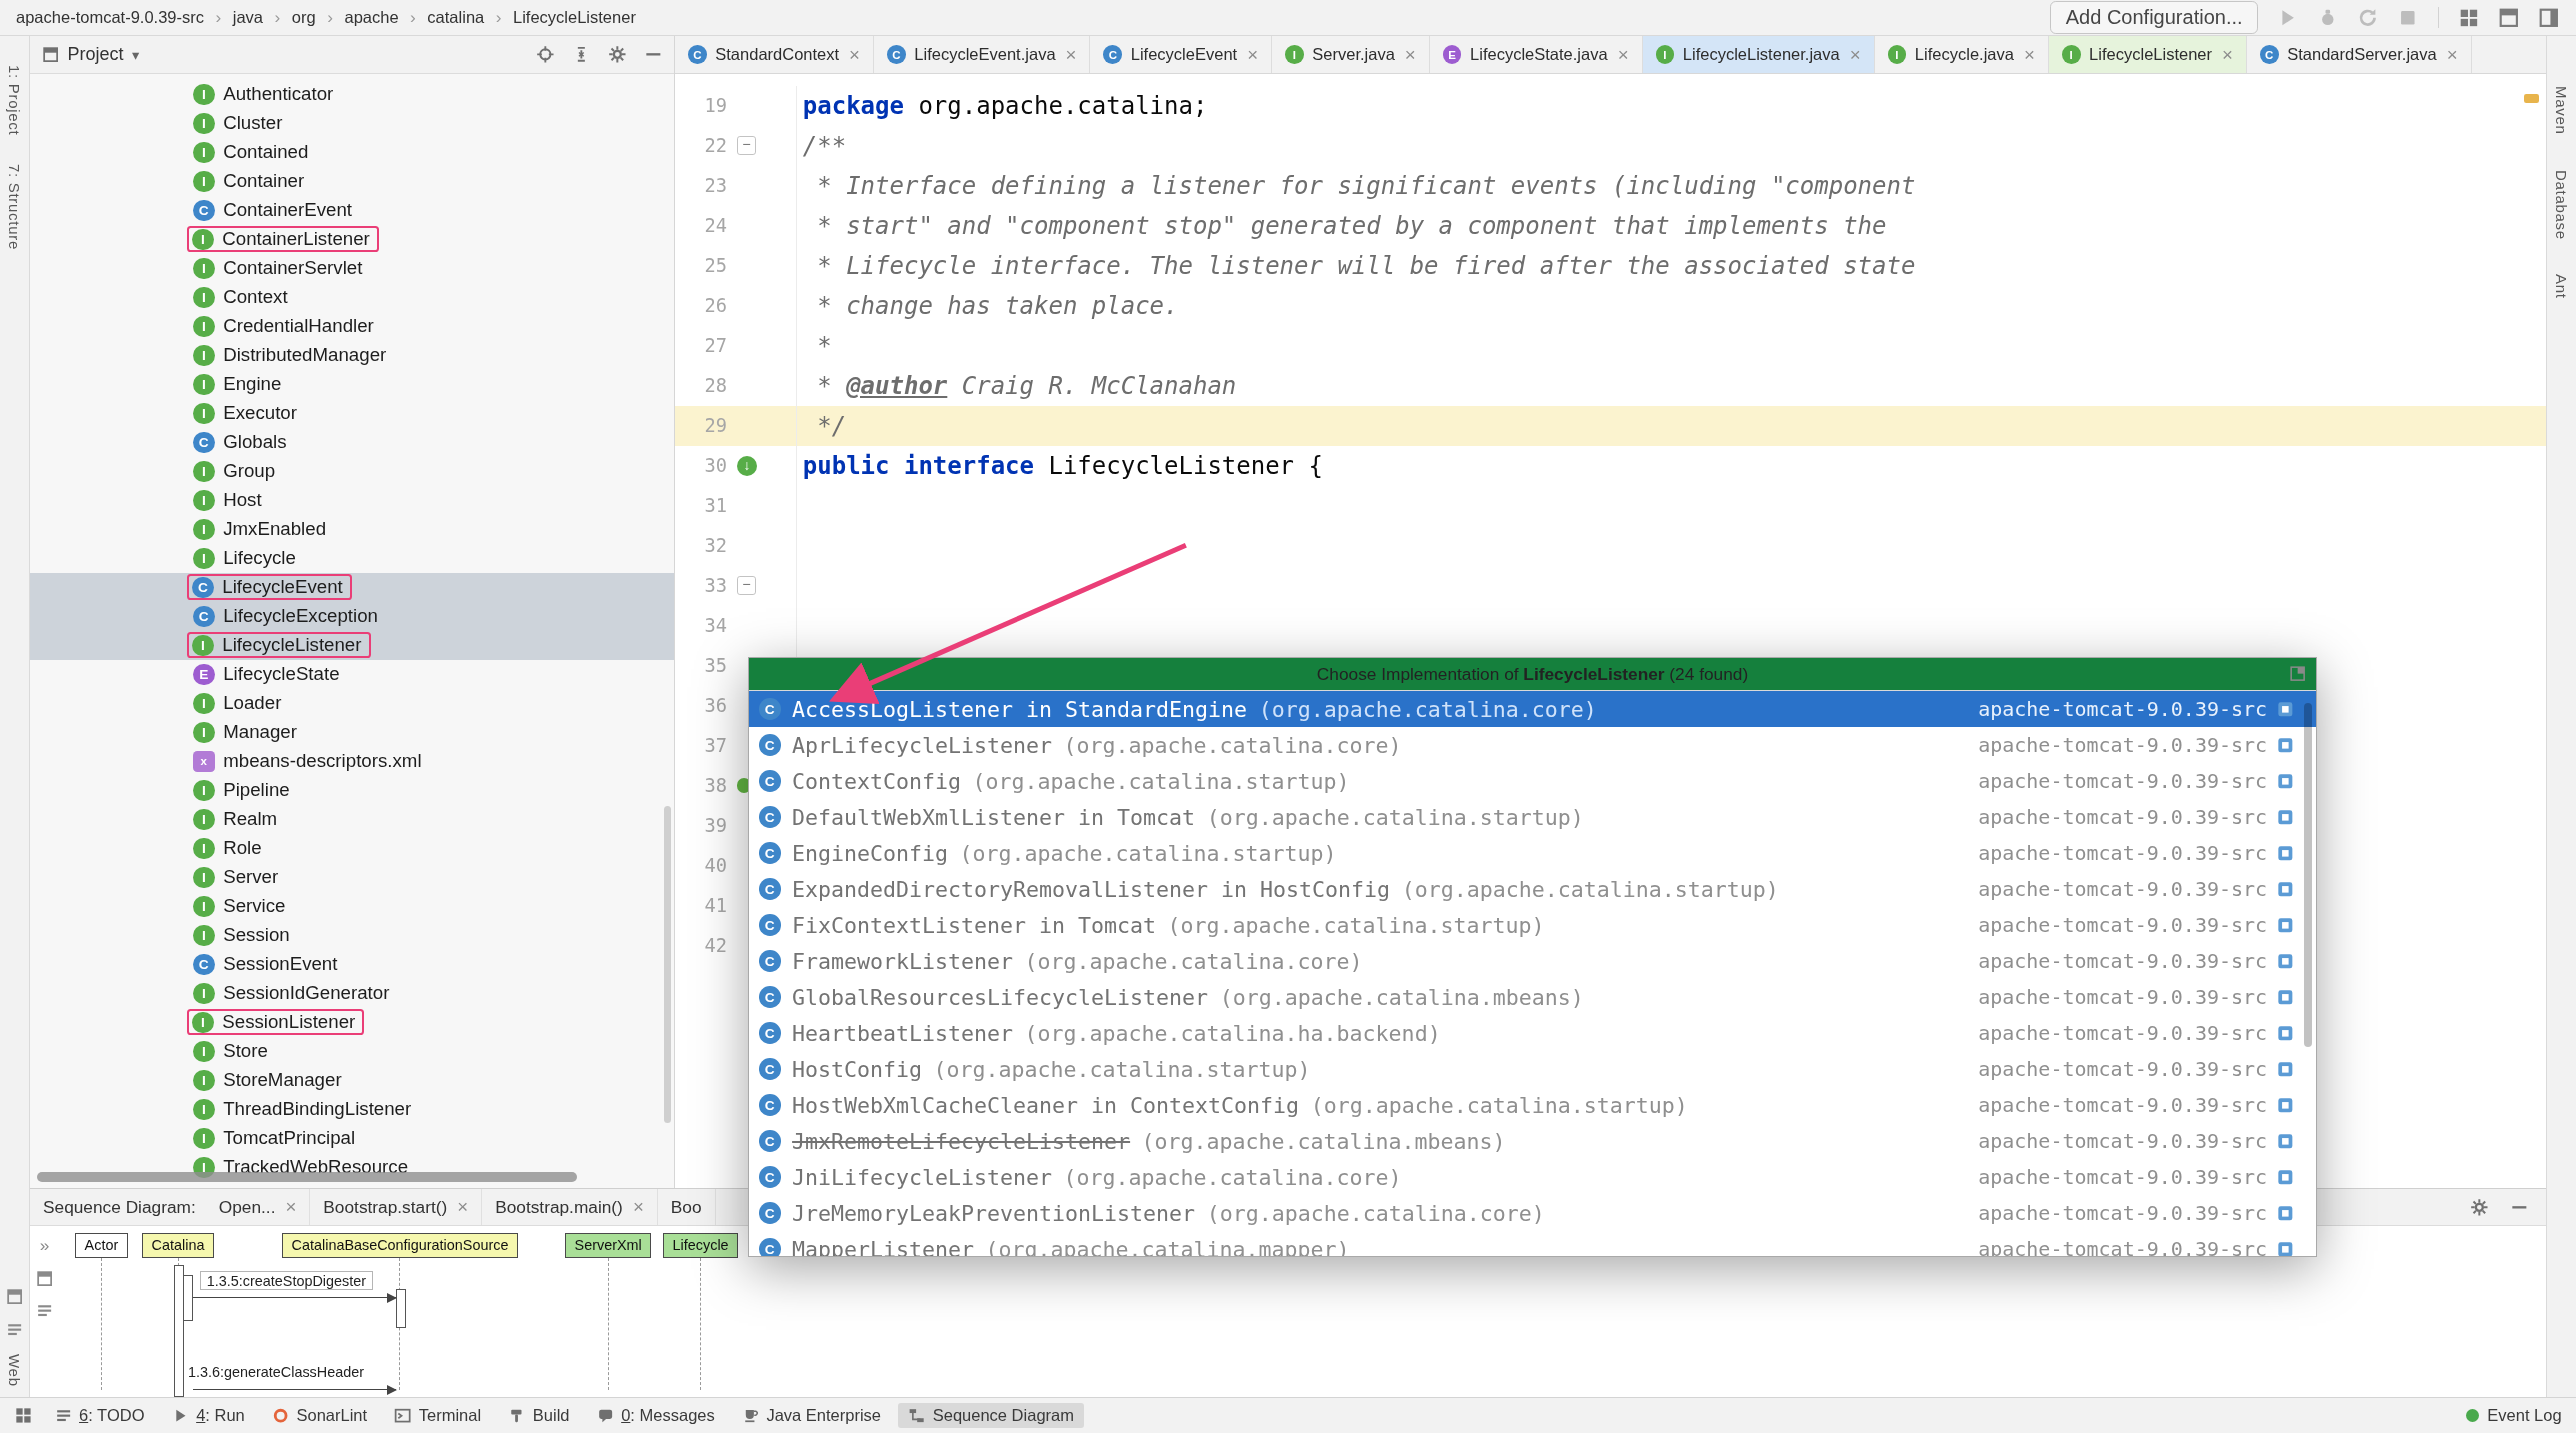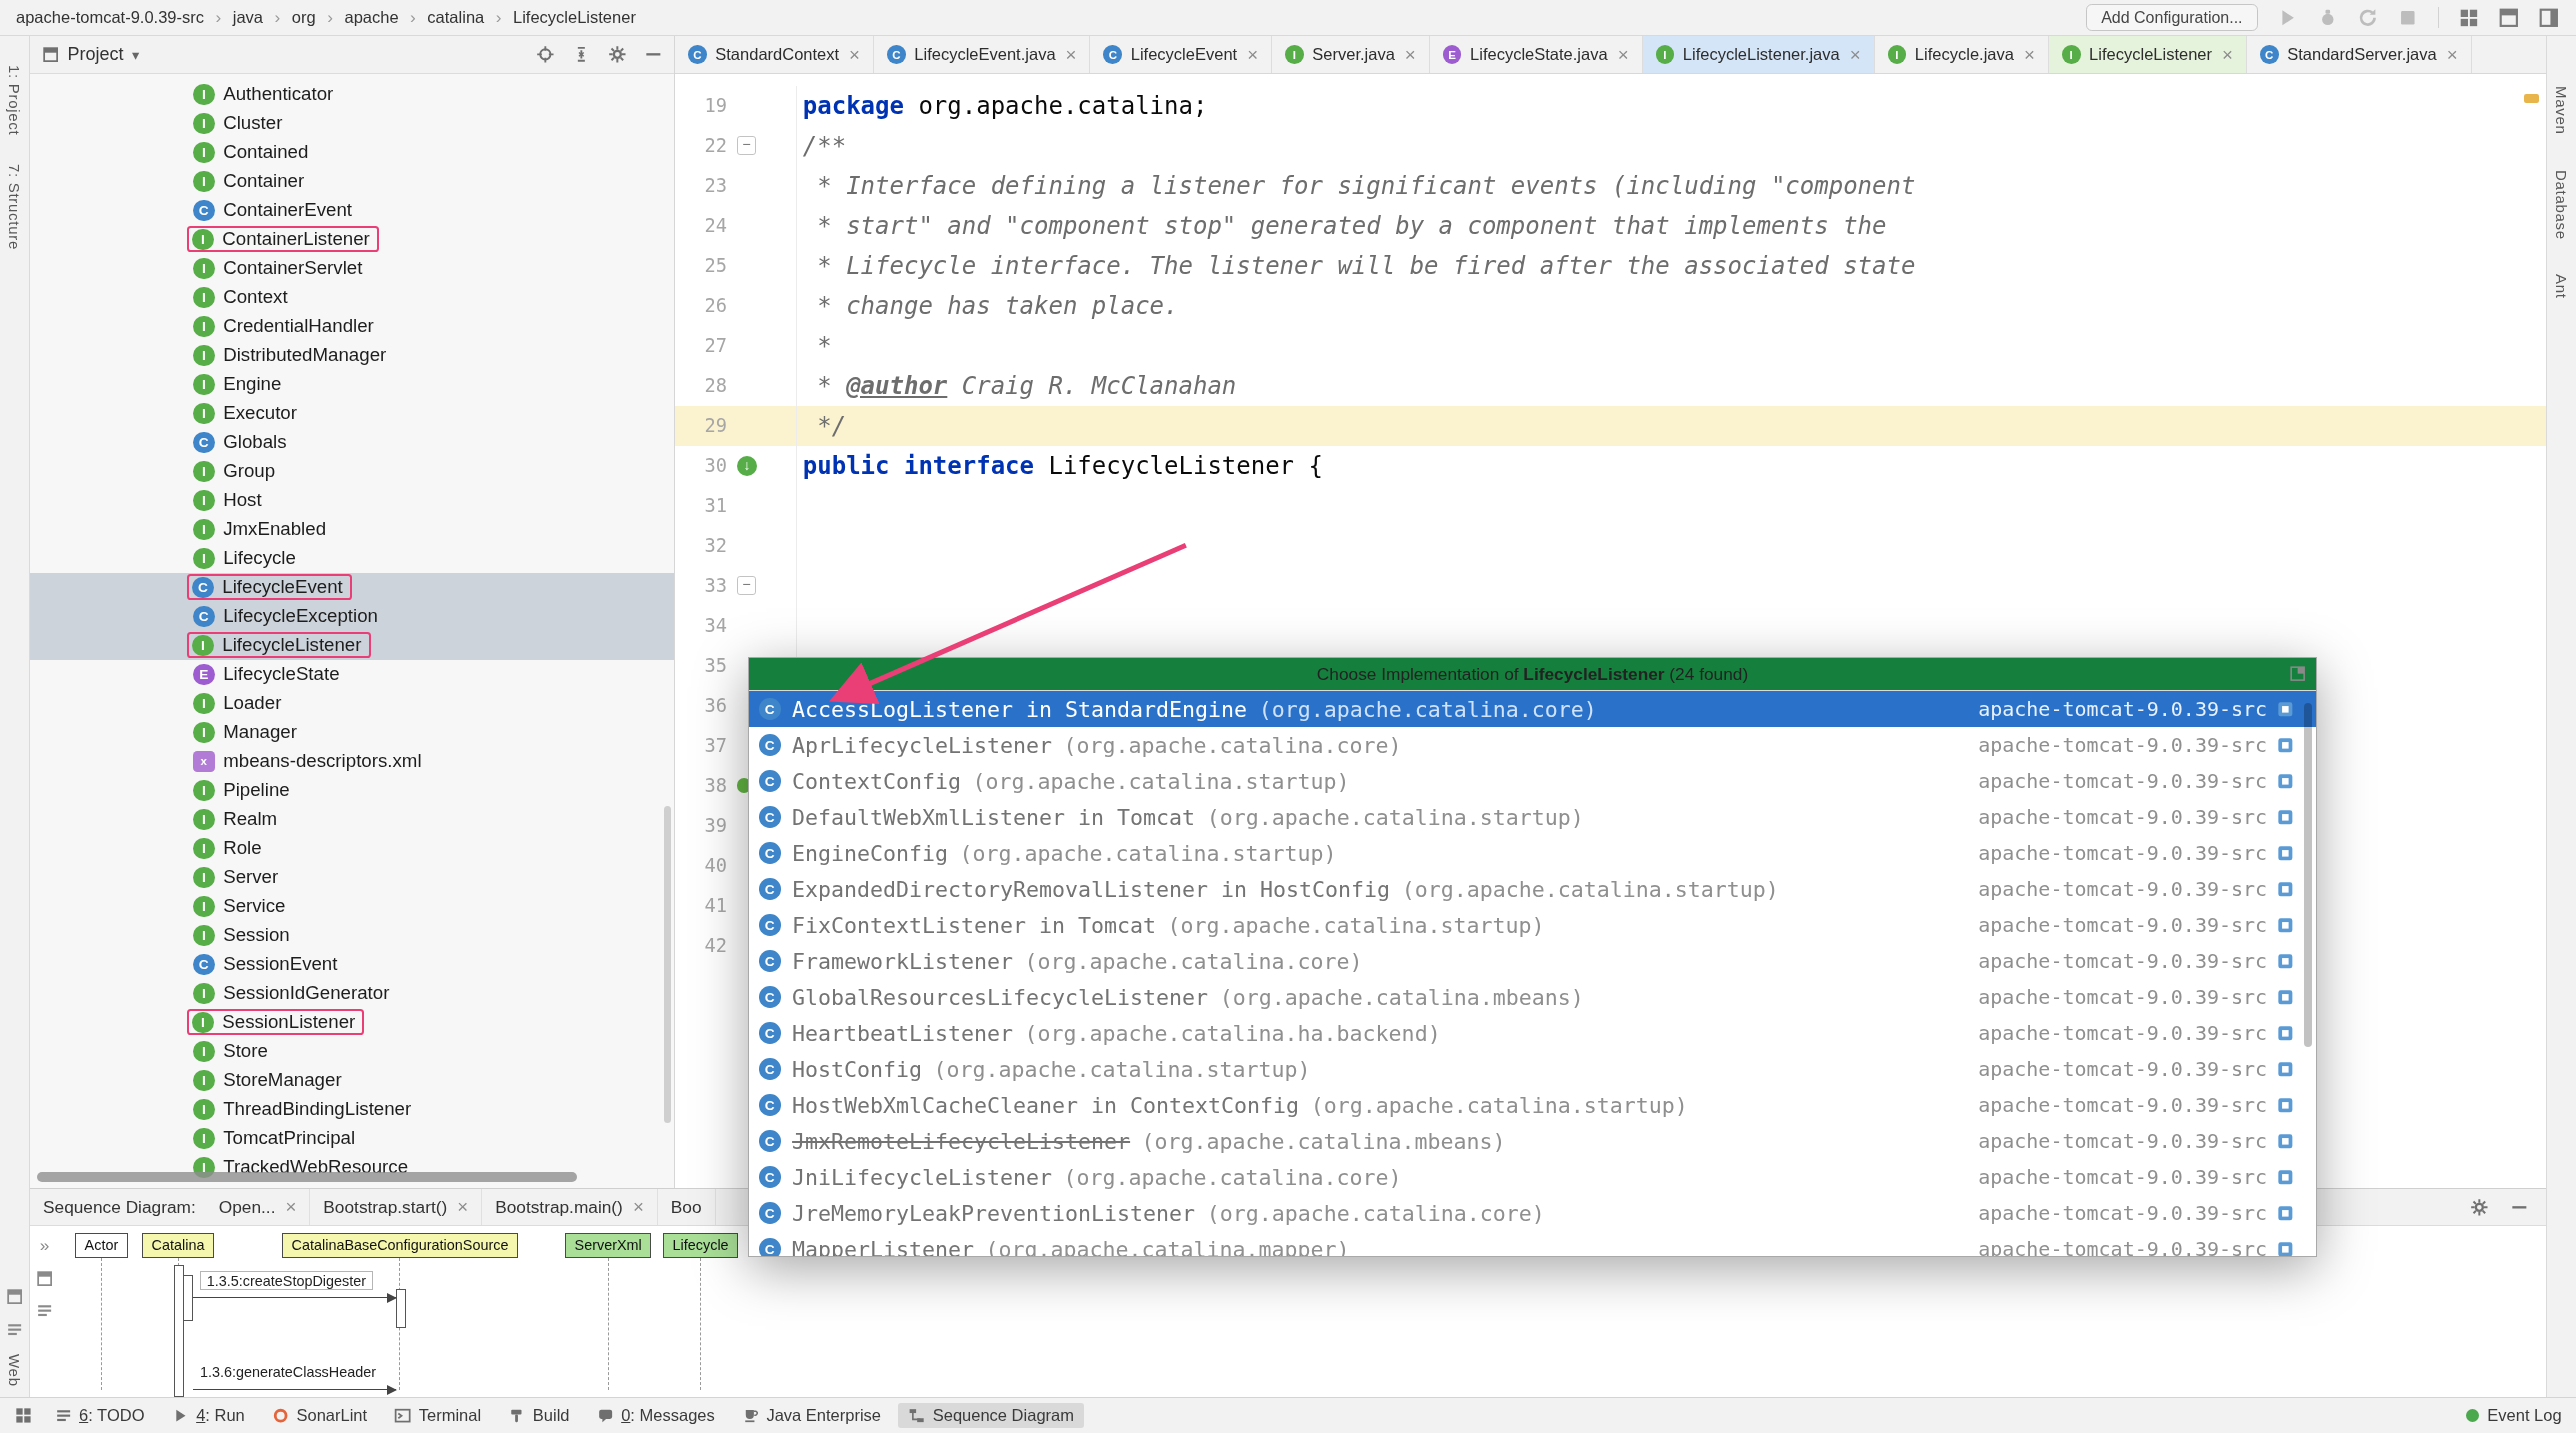--- a/index.html
+++ b/index.html
@@ -9,21 +9,21 @@
 
   .icon{display:inline-flex;align-items:center;justify-content:center;}
   .icon svg{width:1em;height:1em;display:block;}
 
   
   #topbar{position:absolute;left:0;top:0;width:2576px;height:36px;background:#f2f2f2;
           border-bottom:1.4px solid #d9d9d9;display:flex;align-items:center;padding:0 16px;z-index:5;}
   #breadcrumbs{display:flex;align-items:center;gap:11.5px;font-size:16.5px;color:#333;flex:1;white-space:nowrap;}
   .bc-sep{color:#9a9a9a;font-size:17.3px;}
   #topbar-right{display:flex;align-items:center;gap:18.7px;}
-  #add-config{font-size:16px;color:#454545;background:#f6f6f6;border:1.4px solid #c6c6c6;border-radius:5.8px;
+  #add-config{font-size:20px;color:#454545;background:#f6f6f6;border:1.4px solid #c6c6c6;border-radius:5.8px;
               padding:3.6px 14.4px;font-family:"Liberation Sans",sans-serif;}
   .tb-icon{font-size:21.6px;color:#7b7b7b;}
   .tb-icon.hammer{color:#4e7fae;}
   .tb-icon.disabled{color:#bdbdbd;}
   .tb-sep{width:1.4px;height:21.6px;background:#d2d2d2;}
 
   
   #left-stripe{position:absolute;left:0;top:36px;bottom:36px;width:30px;background:#f2f2f2;
                border-right:1.4px solid #dadada;display:flex;flex-direction:column;align-items:center;z-index:4;}
   #right-stripe{position:absolute;right:0;top:36px;bottom:36px;width:30px;background:#f2f2f2;
@@ -99,21 +99,21 @@
   .llbox{border:1.4px solid #4a4a4a;font-size:14.4px;padding:3.6px 8.6px;background:#fff;white-space:nowrap;color:#111;}
   .ll-yellow{background:#f5f7ae;}
   .ll-green{background:#a9df97;}
   .llline{width:0;border-left:1.4px dashed #9a9a9a;height:132px;}
   .act{position:absolute;width:10px;background:#fff;border:1.4px solid #555;}
   #act1{left:144px;top:39px;height:132px;}
   #act2{left:153px;top:49px;height:46px;}
   #act3{left:366px;top:63px;height:39px;}
   .msg-label{position:absolute;font-size:14.4px;color:#222;background:#fff;white-space:nowrap;}
   #msg1{left:170px;top:45px;border:0.7px solid #b5b5b5;padding:0.7px 5.8px;}
-  #msg2{left:170px;top:138px;text-align:center;}
+  #msg2{left:158px;top:138px;text-align:center;}
   .msg-line{position:absolute;height:1.4px;background:#444;}
   #line1{left:163px;top:71px;width:203px;}
   #line2{left:163px;top:163px;width:203px;}
   .msg-line::after{content:"";position:absolute;right:-1.4px;top:-4.3px;border-left:10px solid #444;
                    border-top:5px solid transparent;border-bottom:5px solid transparent;}
 
   
   #statusbar{position:absolute;left:0;right:0;bottom:0;height:36px;background:#f2f2f2;border-top:1.4px solid #d4d4d4;
              display:flex;align-items:center;padding:0 14.4px;gap:7.2px;font-size:16.5px;color:#3a3a3a;z-index:5;}
   .sitem{display:inline-flex;align-items:center;gap:7.2px;padding:2.9px 10px;border-radius:2.9px;white-space:nowrap;}

